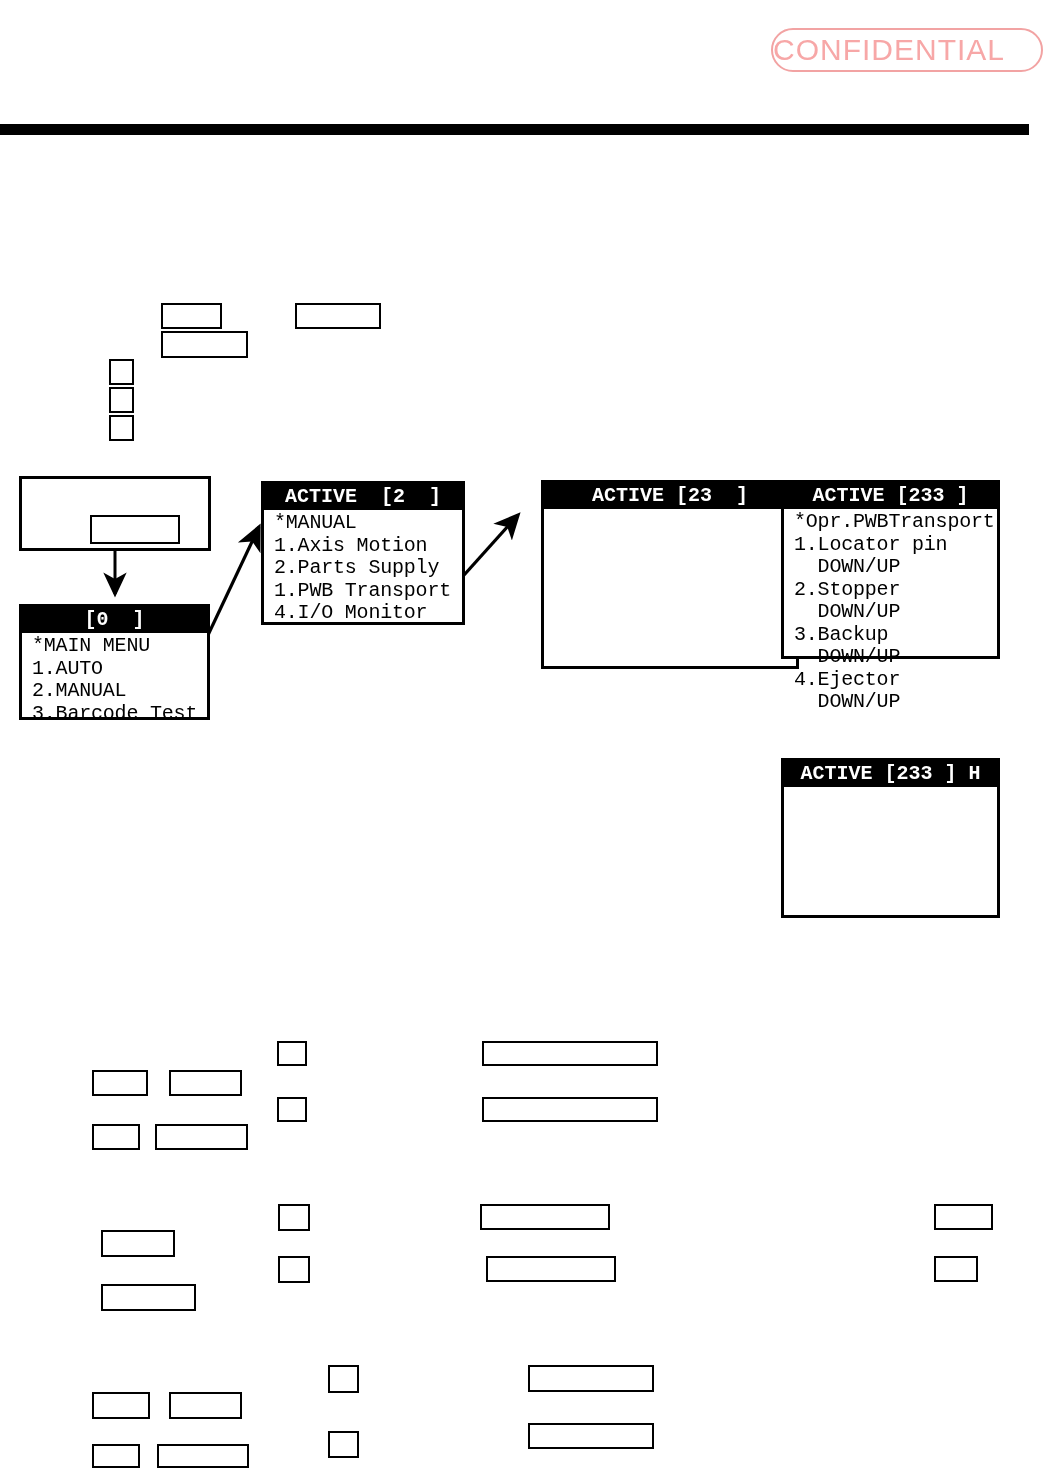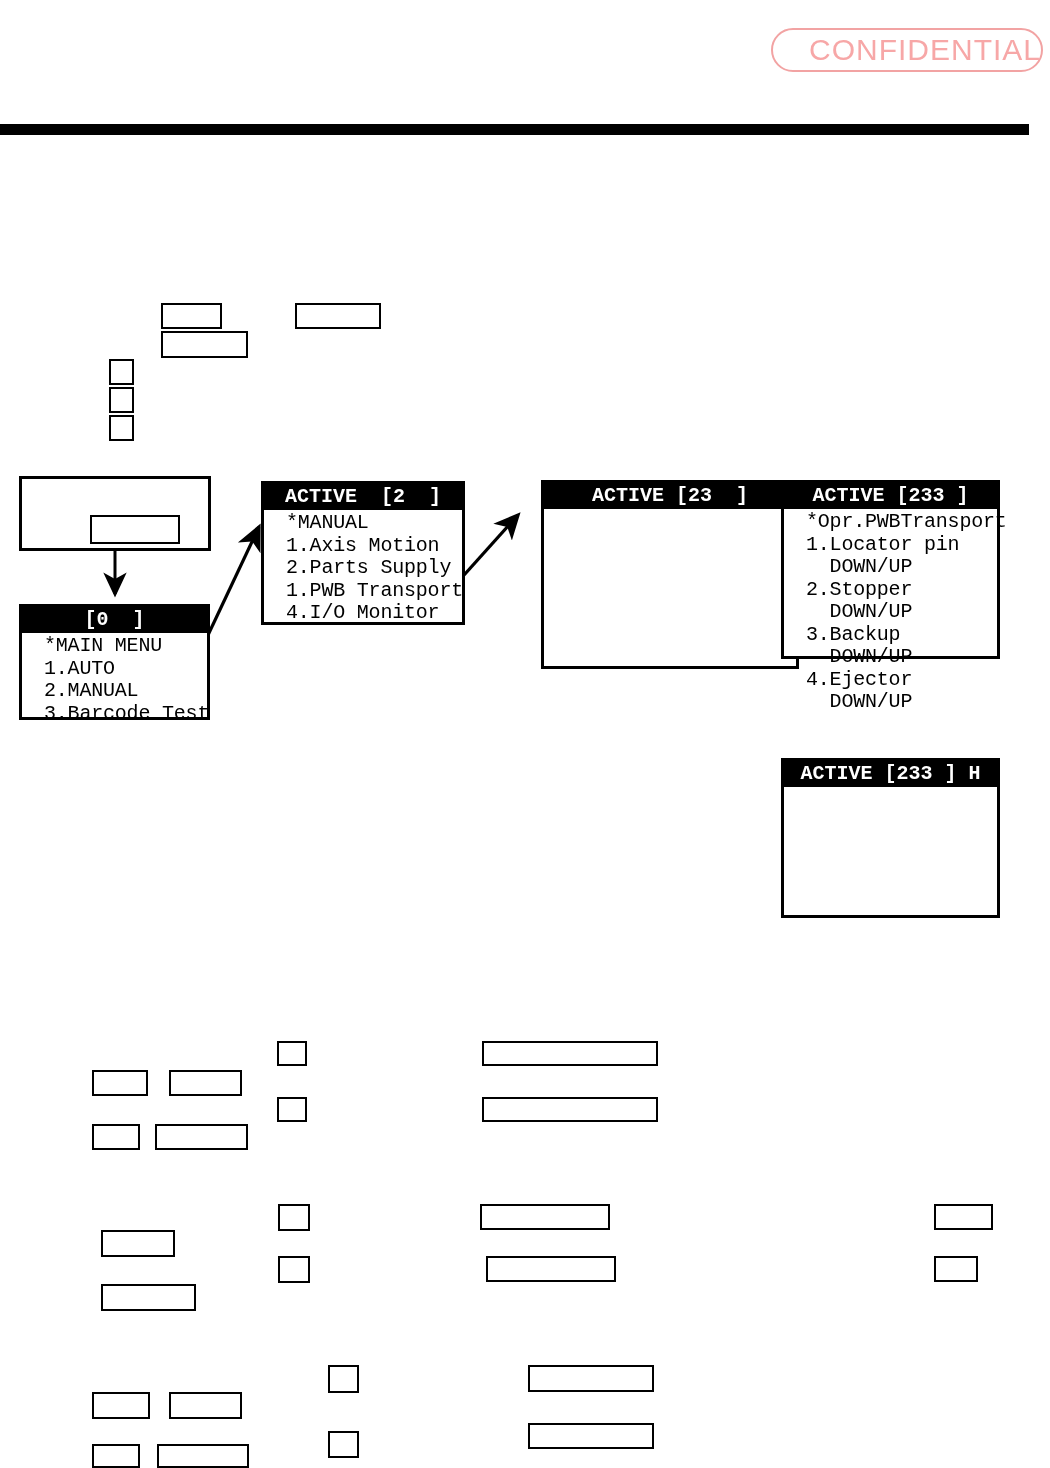--- a/index.html
+++ b/index.html
@@ -22,21 +22,21 @@
     top: 28px;
     width: 272px;
     height: 44px;
     border: 2px solid #f2a3a3;
     border-radius: 22px;
     color: #f7a7a7;
     font-size: 30px;
     letter-spacing: 1px;
     display: flex;
     align-items: center;
-    justify-content: flex-end;
+    justify-content: flex-start;
     font-family: "Liberation Sans", sans-serif;
     box-sizing: border-box;
     white-space: nowrap;
   }
 
   
   .header-rule {
     position: absolute;
     left: 0px;
     top: 124px;
@@ -70,21 +70,21 @@
     height: 26px;
     padding: 0 6px;
     white-space: pre;
     letter-spacing: 0px;
     box-sizing: border-box;
     overflow: hidden;
     text-align: center;
   }
   .lcd-title.center { text-align: center; padding: 0; }
   .lcd-body {
-    padding: 2px 5px 4px 22px;
+    padding: 2px 5px 4px 10px;
   }
   .lcd-line {
     font-size: 20px;
     line-height: 22.5px;
     color: #000000;
     white-space: pre;
     letter-spacing: -0.2px;
   }
 
   

